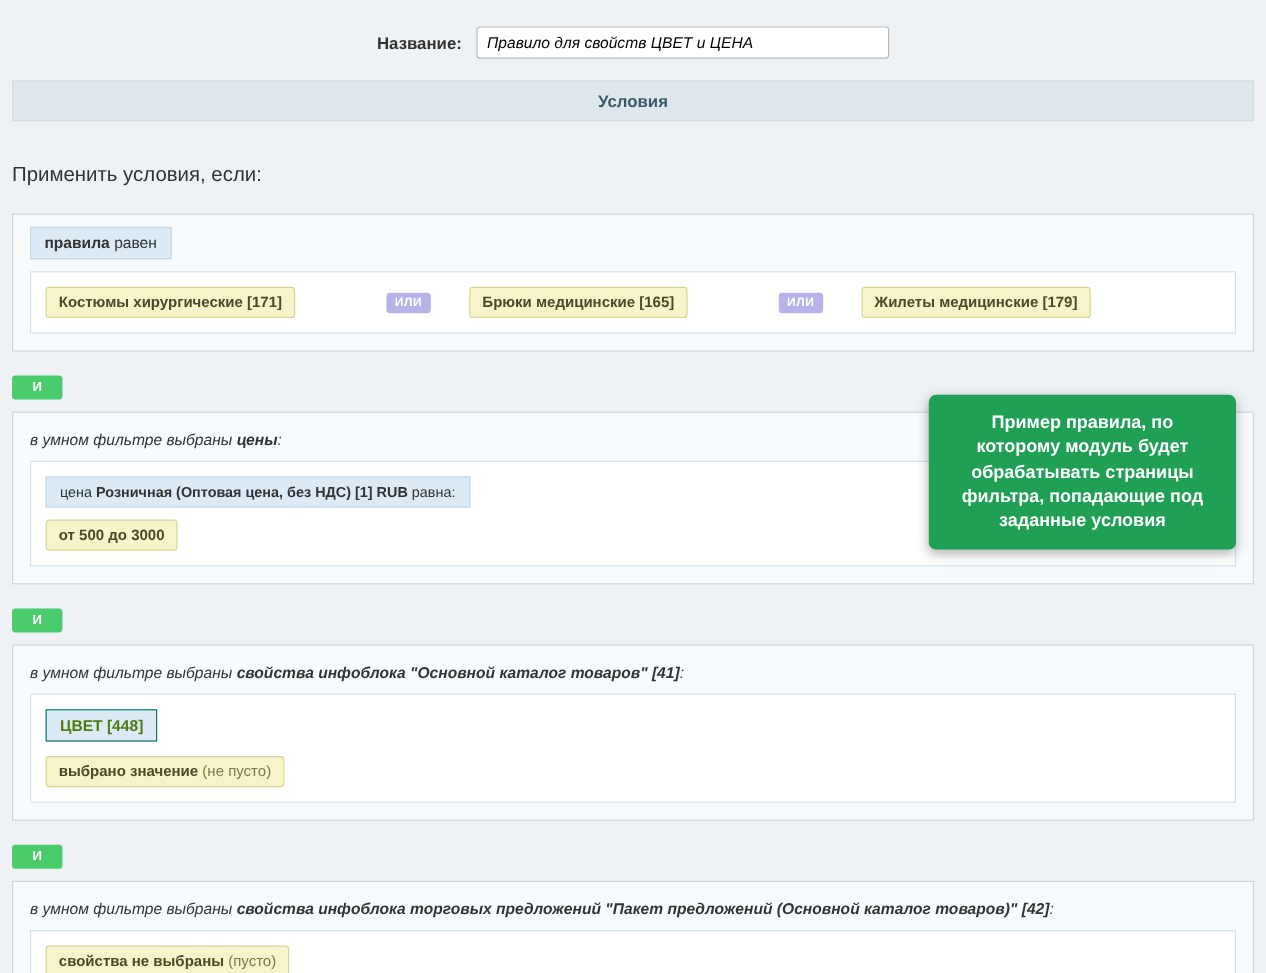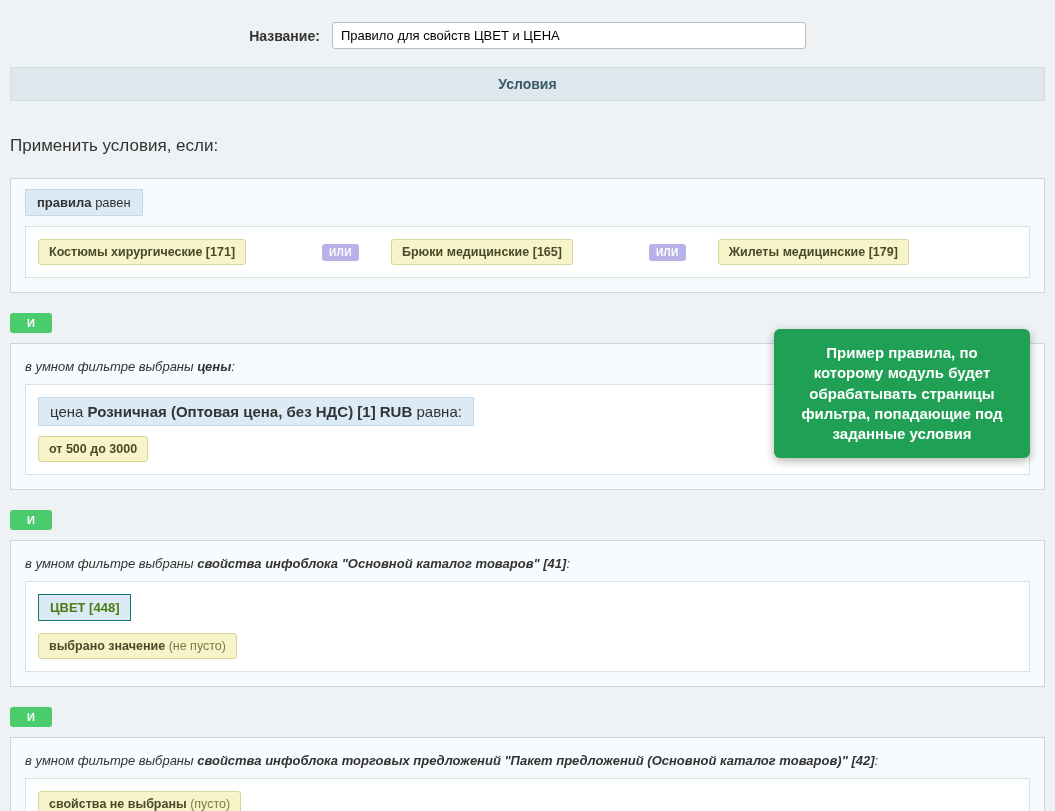--- a/index.html
+++ b/index.html
@@ -19,26 +19,27 @@
   align-items: center;
   justify-content: center;
   padding: 12px 0 18px;
   gap: 12px;
 }
 .name-row label {
   font-weight: bold;
   font-size: 14px;
 }
 .name-input {
-  width: 474px;
+  width: 344px;
   padding: 5px 8px;
   border: 1px solid #bbb;
   border-radius: 3px;
   font-size: 13px;
   background: #fff;
+  font-style: italic;
 }
 .section-header {
   background: #dee7ec;
   text-align: center;
   padding: 8px 0;
   font-weight: bold;
   color: #3a5a6a;
   font-size: 14px;
   border: 1px solid #d2dde3;
 }
@@ -114,21 +115,21 @@
   padding: 4px 17px;
   border-radius: 3px;
   margin: 8px 0 10px;
   letter-spacing: 0.5px;
 }
 .sub-head {
   display: inline-block;
   background: #dbeaf5;
   border: 1px solid #c4d8e8;
   padding: 5px 11px;
-  font-size: 15px;
+  font-size: 12px;
   margin-bottom: 10px;
 }
 .sub-head .normal { font-weight: normal; }
 .tooltip-box {
   position: absolute;
   right: 14px;
   top: -15px;
   width: 256px;
   background: #1fa055;
   color: #fff;

